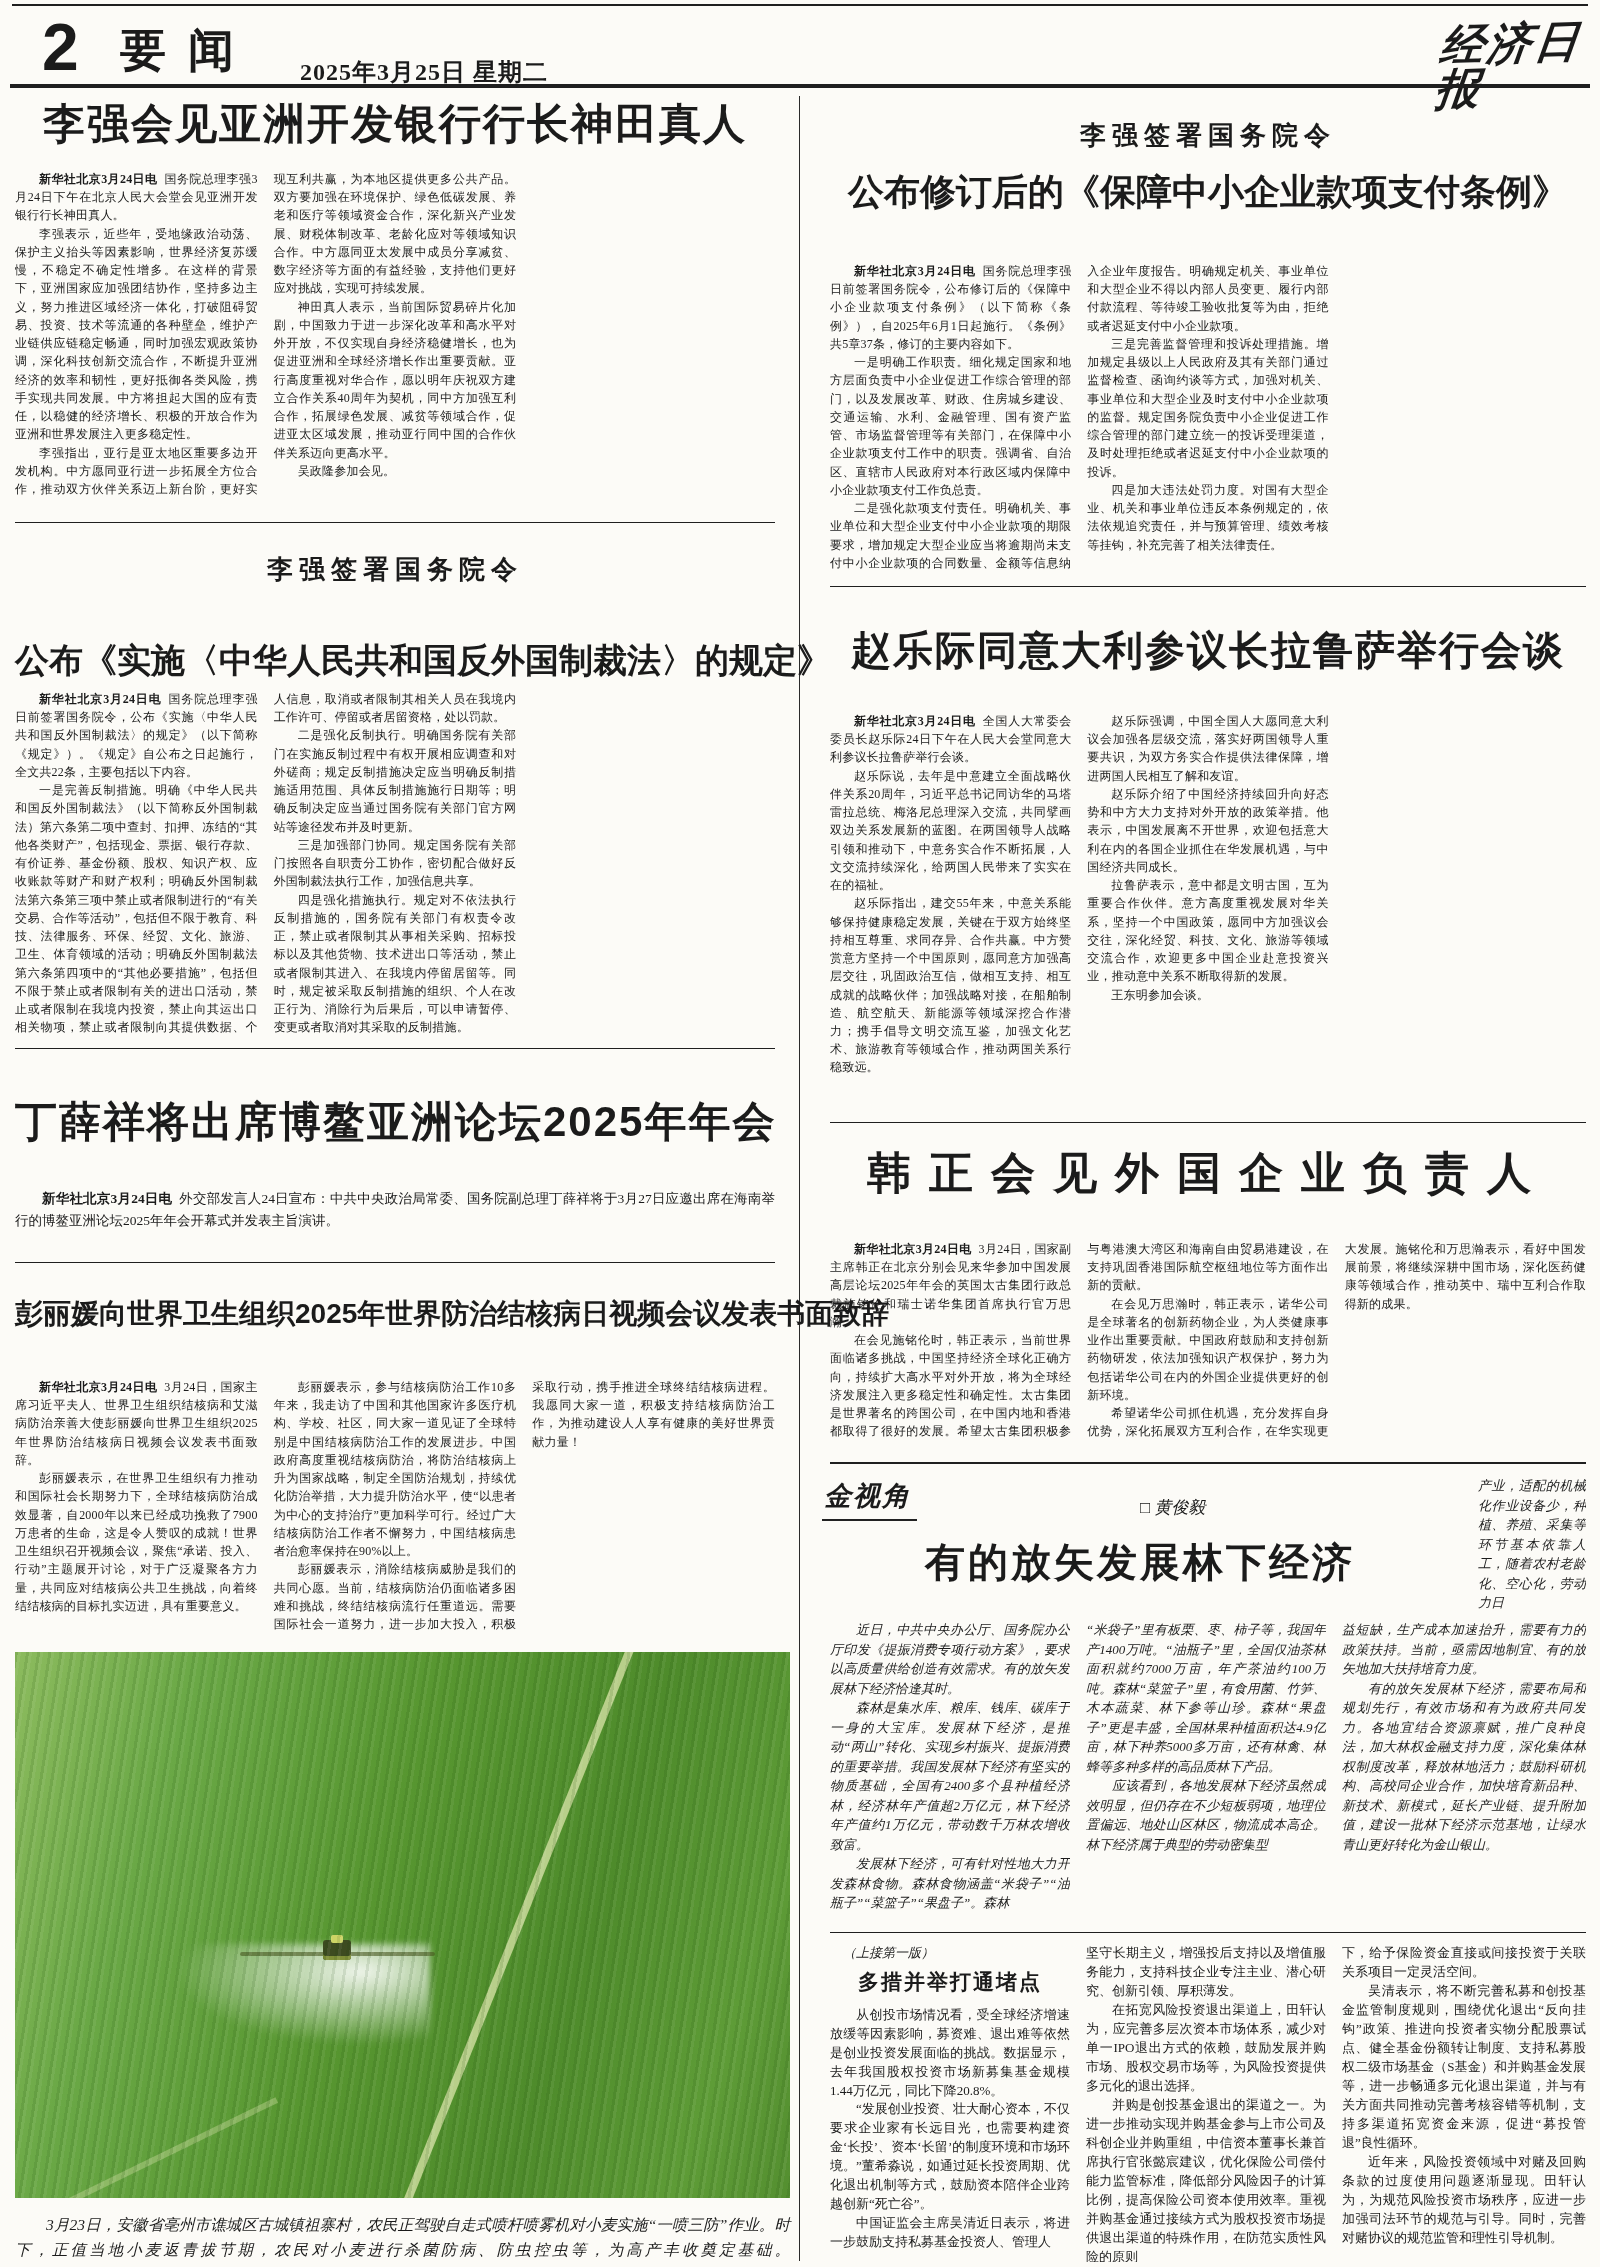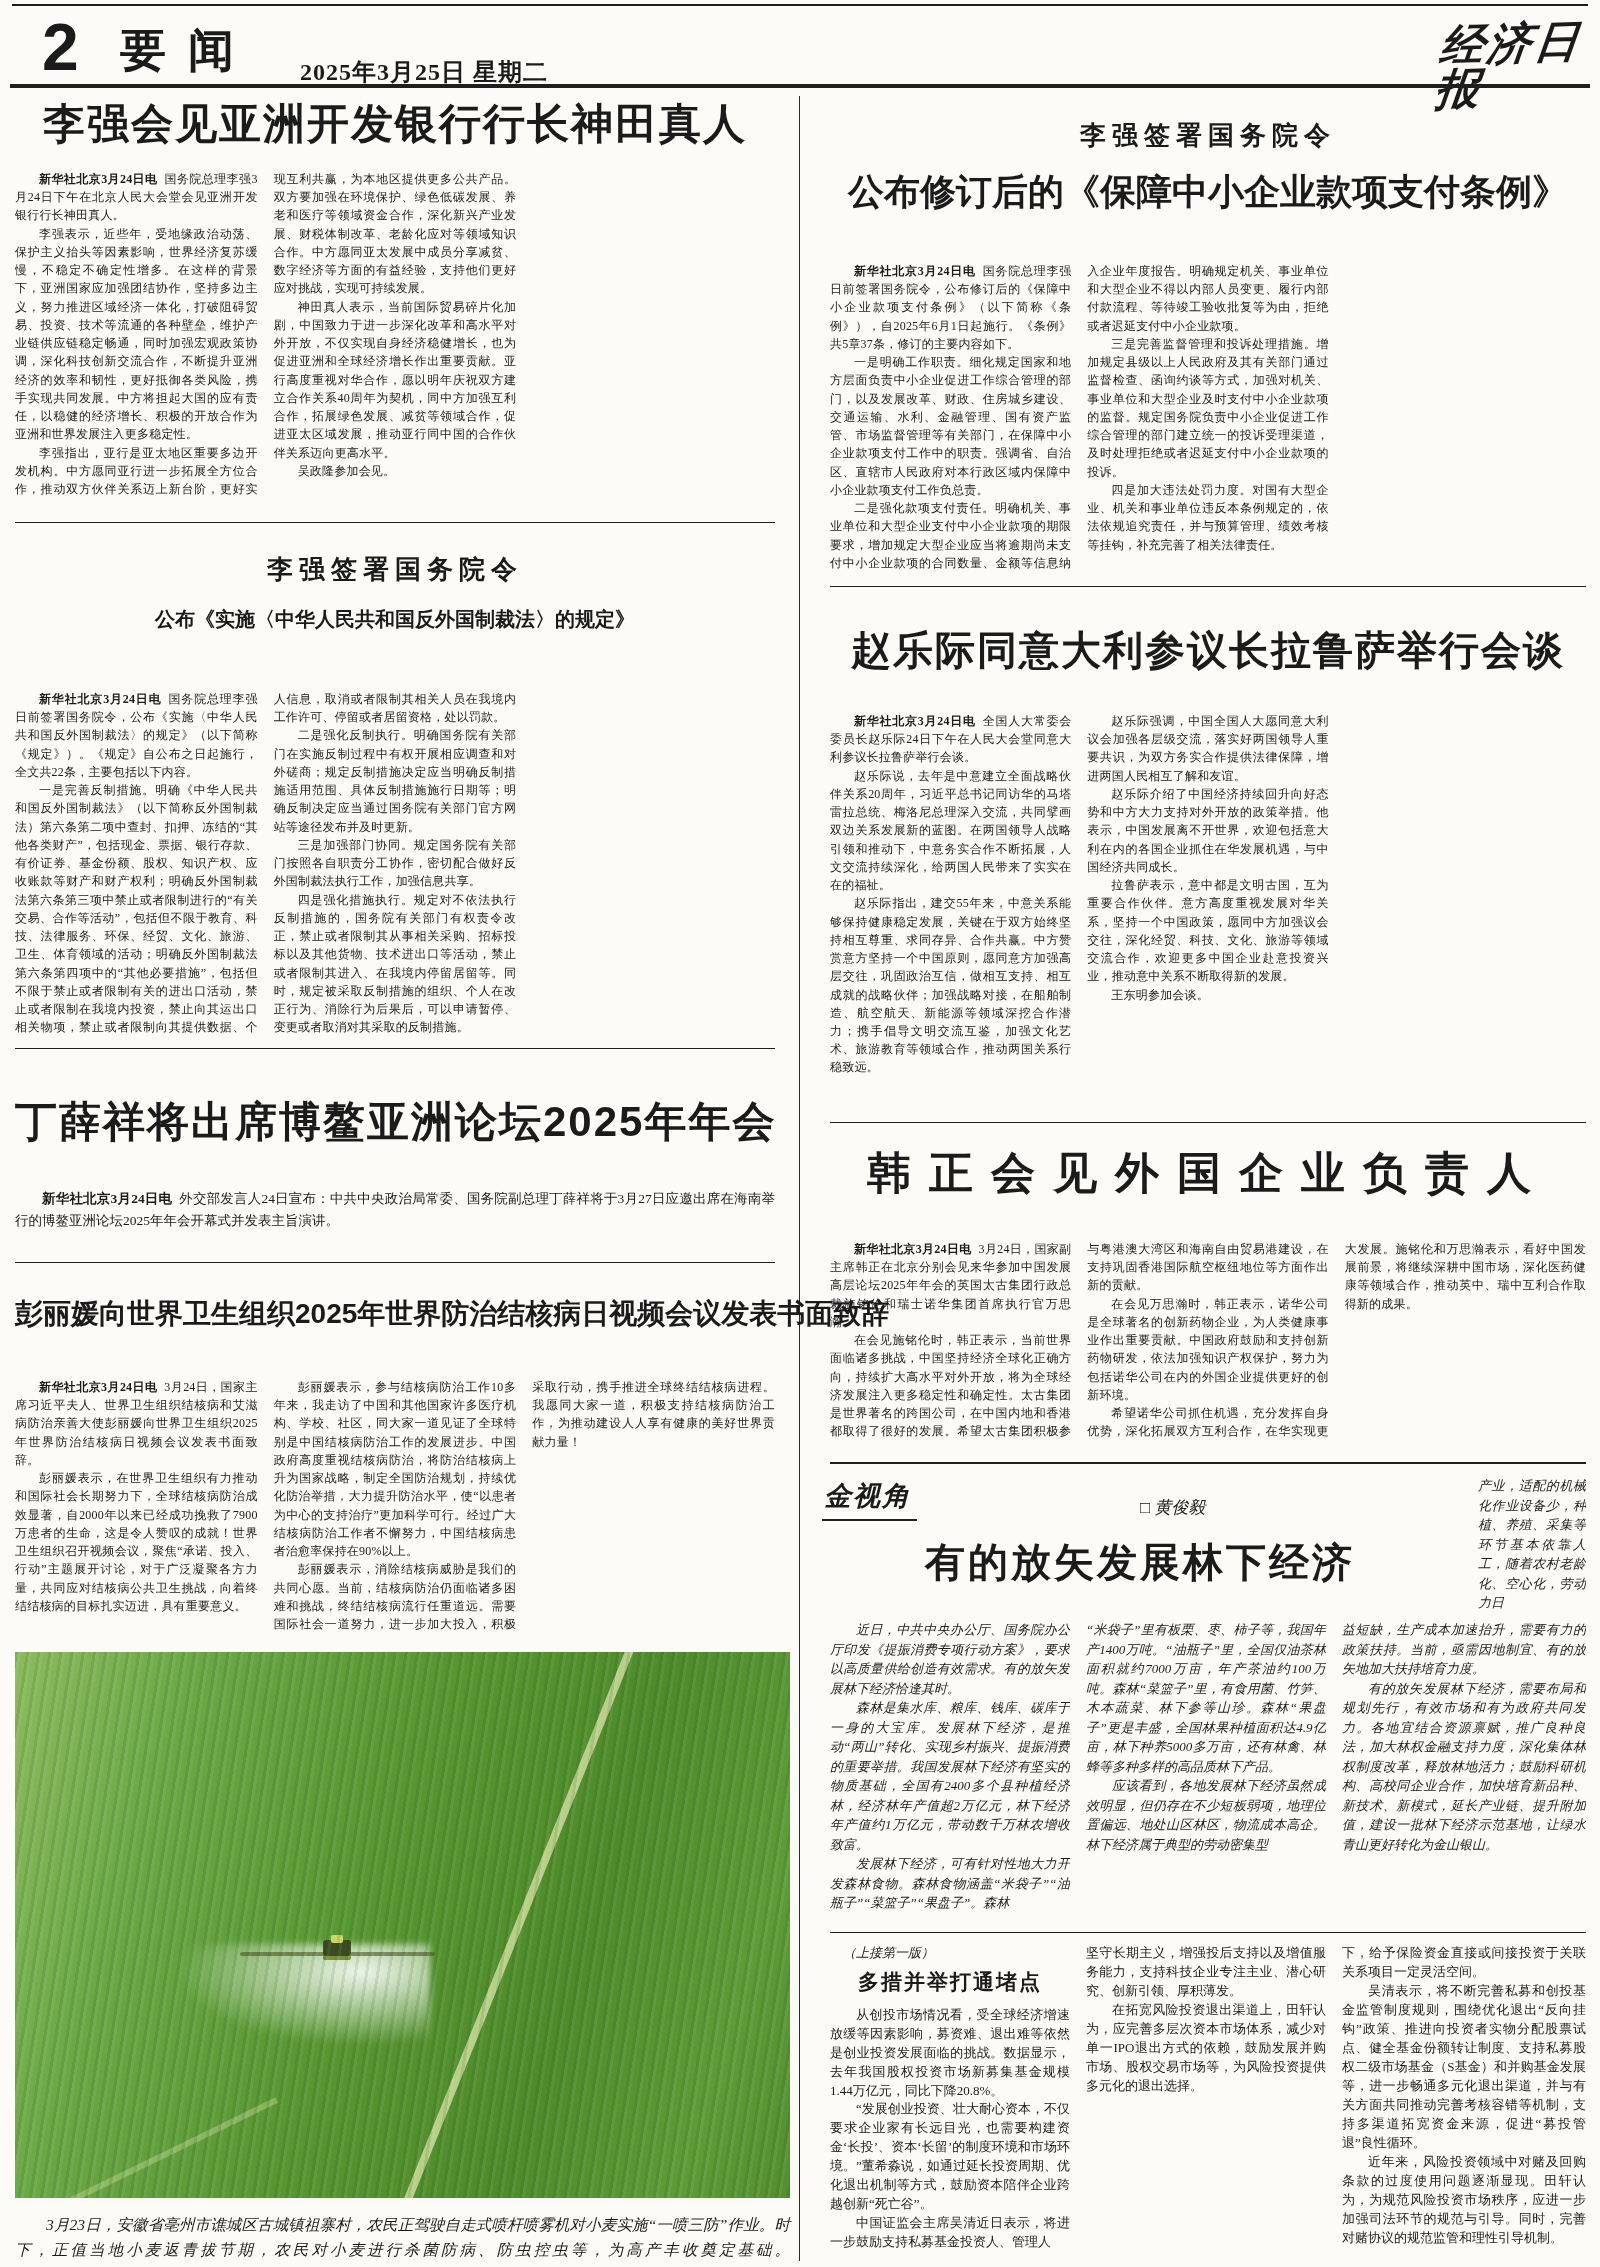--- a/index.html
+++ b/index.html
@@ -56,21 +56,21 @@
   <div class="abs cols3" style="left:15px;top:170px;width:760px;height:346px">
     <p class="bp"><b class="dl">新华社北京3月24日电</b><span>国务院总理李强3月24日下午在北京人民大会堂会见亚洲开发银行行长神田真人。</span></p>
     <p class="bp">李强表示，近些年，受地缘政治动荡、保护主义抬头等因素影响，世界经济复苏缓慢，不稳定不确定性增多。在这样的背景下，亚洲国家应加强团结协作，坚持多边主义，努力推进区域经济一体化，打破阻碍贸易、投资、技术等流通的各种壁垒，维护产业链供应链稳定畅通，同时加强宏观政策协调，深化科技创新交流合作，不断提升亚洲经济的效率和韧性，更好抵御各类风险，携手实现共同发展。中方将担起大国的应有责任，以稳健的经济增长、积极的开放合作为亚洲和世界发展注入更多稳定性。</p>
     <p class="bp">李强指出，亚行是亚太地区重要多边开发机构。中方愿同亚行进一步拓展全方位合作，推动双方伙伴关系迈上新台阶，更好实现互利共赢，为本地区提供更多公共产品。双方要加强在环境保护、绿色低碳发展、养老和医疗等领域资金合作，深化新兴产业发展、财税体制改革、老龄化应对等领域知识合作。中方愿同亚太发展中成员分享减贫、数字经济等方面的有益经验，支持他们更好应对挑战，实现可持续发展。</p>
     <p class="bp">神田真人表示，当前国际贸易碎片化加剧，中国致力于进一步深化改革和高水平对外开放，不仅实现自身经济稳健增长，也为促进亚洲和全球经济增长作出重要贡献。亚行高度重视对华合作，愿以明年庆祝双方建立合作关系40周年为契机，同中方加强互利合作，拓展绿色发展、减贫等领域合作，促进亚太区域发展，推动亚行同中国的合作伙伴关系迈向更高水平。</p>
     <p class="bp">吴政隆参加会见。</p>
   </div>
   <div class="hr" style="left:15px;top:522px;width:760px;height:1px"></div>
 
   <div class="abs kick" style="left:15px;top:552px;width:760px">李强签署国务院令</div>
-  <div class="abs hl" style="left:15px;top:608px;width:760px;font-size:20px;letter-spacing:0">公布《实施〈中华人民共和国反外国制裁法〉的规定》</div>
+  <div class="abs hl" style="left:15px;top:641px;width:760px;font-size:34px;letter-spacing:0">公布《实施〈中华人民共和国反外国制裁法〉的规定》</div>
   <div class="abs cols3" style="left:15px;top:690px;width:760px;height:350px">
     <p class="bp"><b class="dl">新华社北京3月24日电</b><span>国务院总理李强日前签署国务院令，公布《实施〈中华人民共和国反外国制裁法〉的规定》（以下简称《规定》）。《规定》自公布之日起施行，全文共22条，主要包括以下内容。</span></p>
     <p class="bp">一是完善反制措施。明确《中华人民共和国反外国制裁法》（以下简称反外国制裁法）第六条第二项中查封、扣押、冻结的“其他各类财产”，包括现金、票据、银行存款、有价证券、基金份额、股权、知识产权、应收账款等财产和财产权利；明确反外国制裁法第六条第三项中禁止或者限制进行的“有关交易、合作等活动”，包括但不限于教育、科技、法律服务、环保、经贸、文化、旅游、卫生、体育领域的活动；明确反外国制裁法第六条第四项中的“其他必要措施”，包括但不限于禁止或者限制有关的进出口活动，禁止或者限制在我境内投资，禁止向其运出口相关物项，禁止或者限制向其提供数据、个人信息，取消或者限制其相关人员在我境内工作许可、停留或者居留资格，处以罚款。</p>
     <p class="bp">二是强化反制执行。明确国务院有关部门在实施反制过程中有权开展相应调查和对外磋商；规定反制措施决定应当明确反制措施适用范围、具体反制措施施行日期等；明确反制决定应当通过国务院有关部门官方网站等途径发布并及时更新。</p>
     <p class="bp">三是加强部门协同。规定国务院有关部门按照各自职责分工协作，密切配合做好反外国制裁法执行工作，加强信息共享。</p>
     <p class="bp">四是强化措施执行。规定对不依法执行反制措施的，国务院有关部门有权责令改正，禁止或者限制其从事相关采购、招标投标以及其他货物、技术进出口等活动，禁止或者限制其进入、在我境内停留居留等。同时，规定被采取反制措施的组织、个人在改正行为、消除行为后果后，可以申请暂停、变更或者取消对其采取的反制措施。</p>
   </div>
   <div class="hr" style="left:15px;top:1048px;width:760px;height:1px"></div>
 
   <div class="abs hl" style="left:15px;top:1098px;width:760px;font-size:42px">丁薛祥将出席博鳌亚洲论坛2025年年会</div>
@@ -155,20 +155,21 @@
   <div class="abs contcol" style="left:830px;top:1944px;width:240px;height:318px">
     <p class="bp kai" style="text-indent:1em">（上接第一版）</p>
     <div class="subhead">多措并举打通堵点</div>
     <p class="bp">从创投市场情况看，受全球经济增速放缓等因素影响，募资难、退出难等依然是创业投资发展面临的挑战。数据显示，去年我国股权投资市场新募集基金规模1.44万亿元，同比下降20.8%。</p>
     <p class="bp">“发展创业投资、壮大耐心资本，不仅要求企业家有长远目光，也需要构建资金‘长投’、资本‘长留’的制度环境和市场环境。”董希淼说，如通过延长投资周期、优化退出机制等方式，鼓励资本陪伴企业跨越创新“死亡谷”。</p>
     <p class="bp">中国证监会主席吴清近日表示，将进一步鼓励支持私募基金投资人、管理人</p>
   </div>
   <div class="abs contcol" style="left:1086px;top:1944px;width:240px;height:318px">
     <p class="bp cont">坚守长期主义，增强投后支持以及增值服务能力，支持科技企业专注主业、潜心研究、创新引领、厚积薄发。</p>
     <p class="bp">在拓宽风险投资退出渠道上，田轩认为，应完善多层次资本市场体系，减少对单一IPO退出方式的依赖，鼓励发展并购市场、股权交易市场等，为风险投资提供多元化的退出选择。</p>
+    <p class="bp">并购是创投基金退出的渠道之一。为进一步推动实现并购基金参与上市公司及科创企业并购重组，中信资本董事长兼首席执行官张懿宸建议，优化保险公司偿付能力监管标准，降低部分风险因子的计算比例，提高保险公司资本使用效率。重视并购基金通过接续方式为股权投资市场提供退出渠道的特殊作用，在防范实质性风险的原则</p>
   </div>
   <div class="abs contcol" style="left:1342px;top:1944px;width:244px;height:318px">
     <p class="bp cont">下，给予保险资金直接或间接投资于关联关系项目一定灵活空间。</p>
     <p class="bp">吴清表示，将不断完善私募和创投基金监管制度规则，围绕优化退出“反向挂钩”政策、推进向投资者实物分配股票试点、健全基金份额转让制度、支持私募股权二级市场基金（S基金）和并购基金发展等，进一步畅通多元化退出渠道，并与有关方面共同推动完善考核容错等机制，支持多渠道拓宽资金来源，促进“募投管退”良性循环。</p>
     <p class="bp">近年来，风险投资领域中对赌及回购条款的过度使用问题逐渐显现。田轩认为，为规范风险投资市场秩序，应进一步加强司法环节的规范与引导。同时，完善对赌协议的规范监管和理性引导机制。</p>
   </div>
 
 </div>
 
 </body></html>

